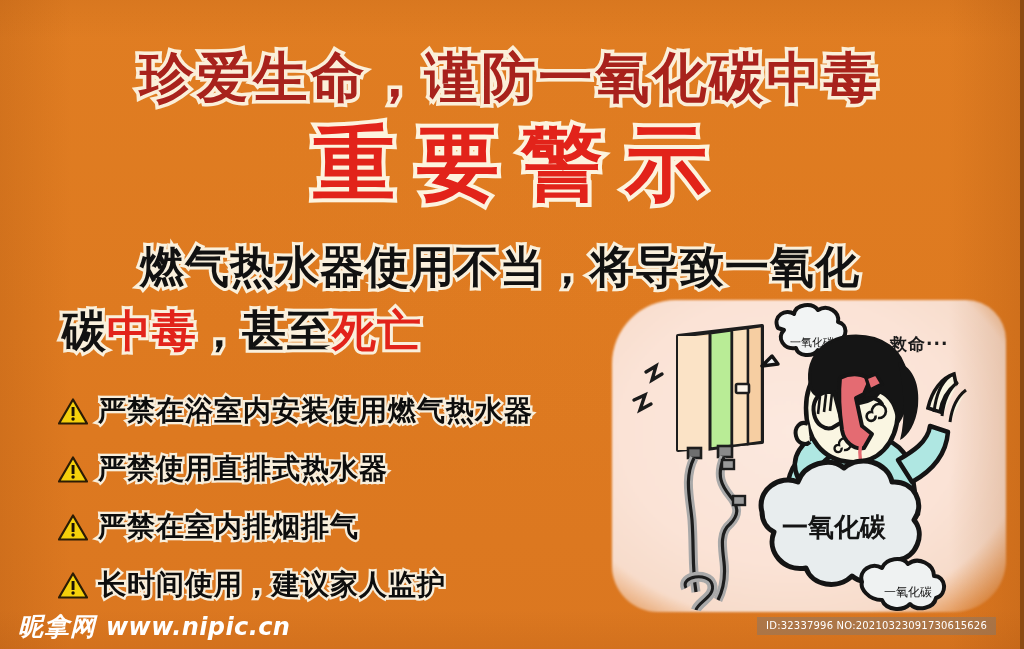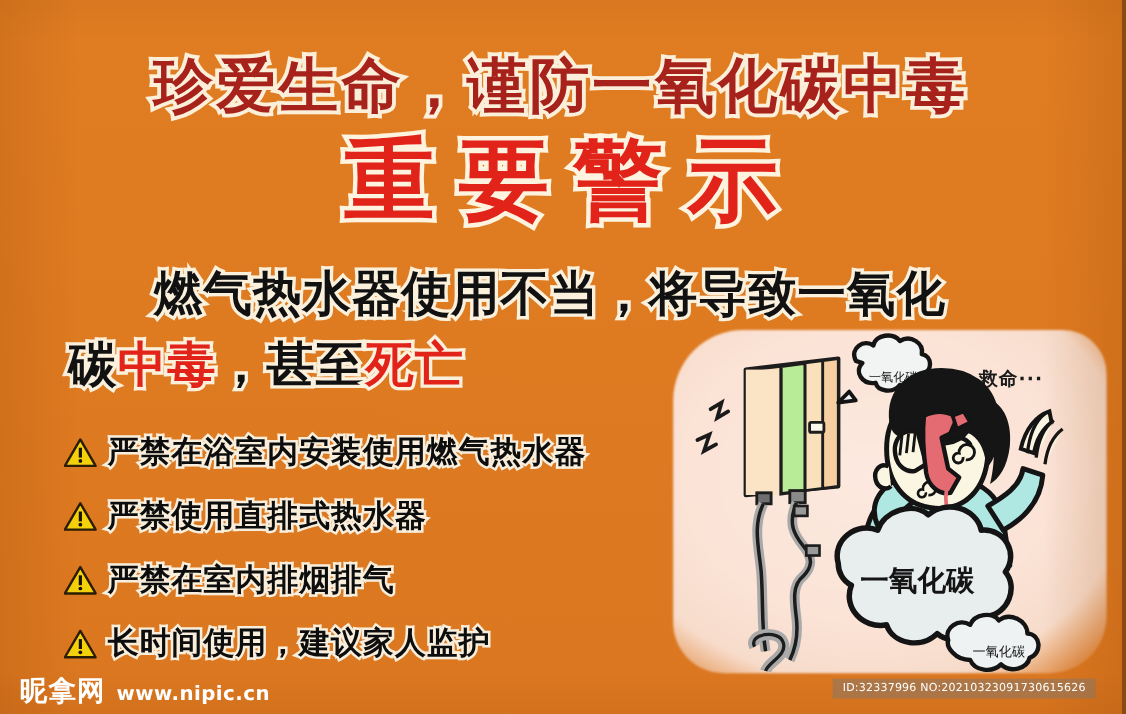--- a/index.html
+++ b/index.html
@@ -72,24 +72,24 @@
     position:absolute;inset:0;
     background:radial-gradient(ellipse 78% 78% at 45% 42%, #FCE9DF 0%, #FBE3D6 55%, #F7DCCB 78%, rgba(247,220,203,0) 100%);
     border-radius:64px 40px 52px 46px;
     filter:blur(1px);
   }
   #illus svg{position:absolute;inset:0;width:100%;height:100%;}
 
   
   .wm{position:absolute;bottom:8px;left:18px;display:flex;align-items:baseline;gap:10px;}
   .wm-logo{
-    font-size:25px;font-weight:bold;color:#ffffff;
+    font-size:25px;font-weight:bold;color:#ffffff;font-style:italic;
     letter-spacing:1px;line-height:1;
   }
-  .wm-url{font-size:18px;color:#ffffff;font-weight:bold;letter-spacing:0.4px;}
+  .wm-url{font-size:24px;color:#ffffff;font-style:italic;font-weight:bold;letter-spacing:0.4px;}
   .idbox{
     position:absolute;right:24px;bottom:14px;
     background:rgba(120,120,120,0.45);
     color:#ffffff;font-size:10px;letter-spacing:0.2px;
     padding:3px 9px 4px 9px;white-space:nowrap;
   }
 </style>
 </head>
 <body>
 

